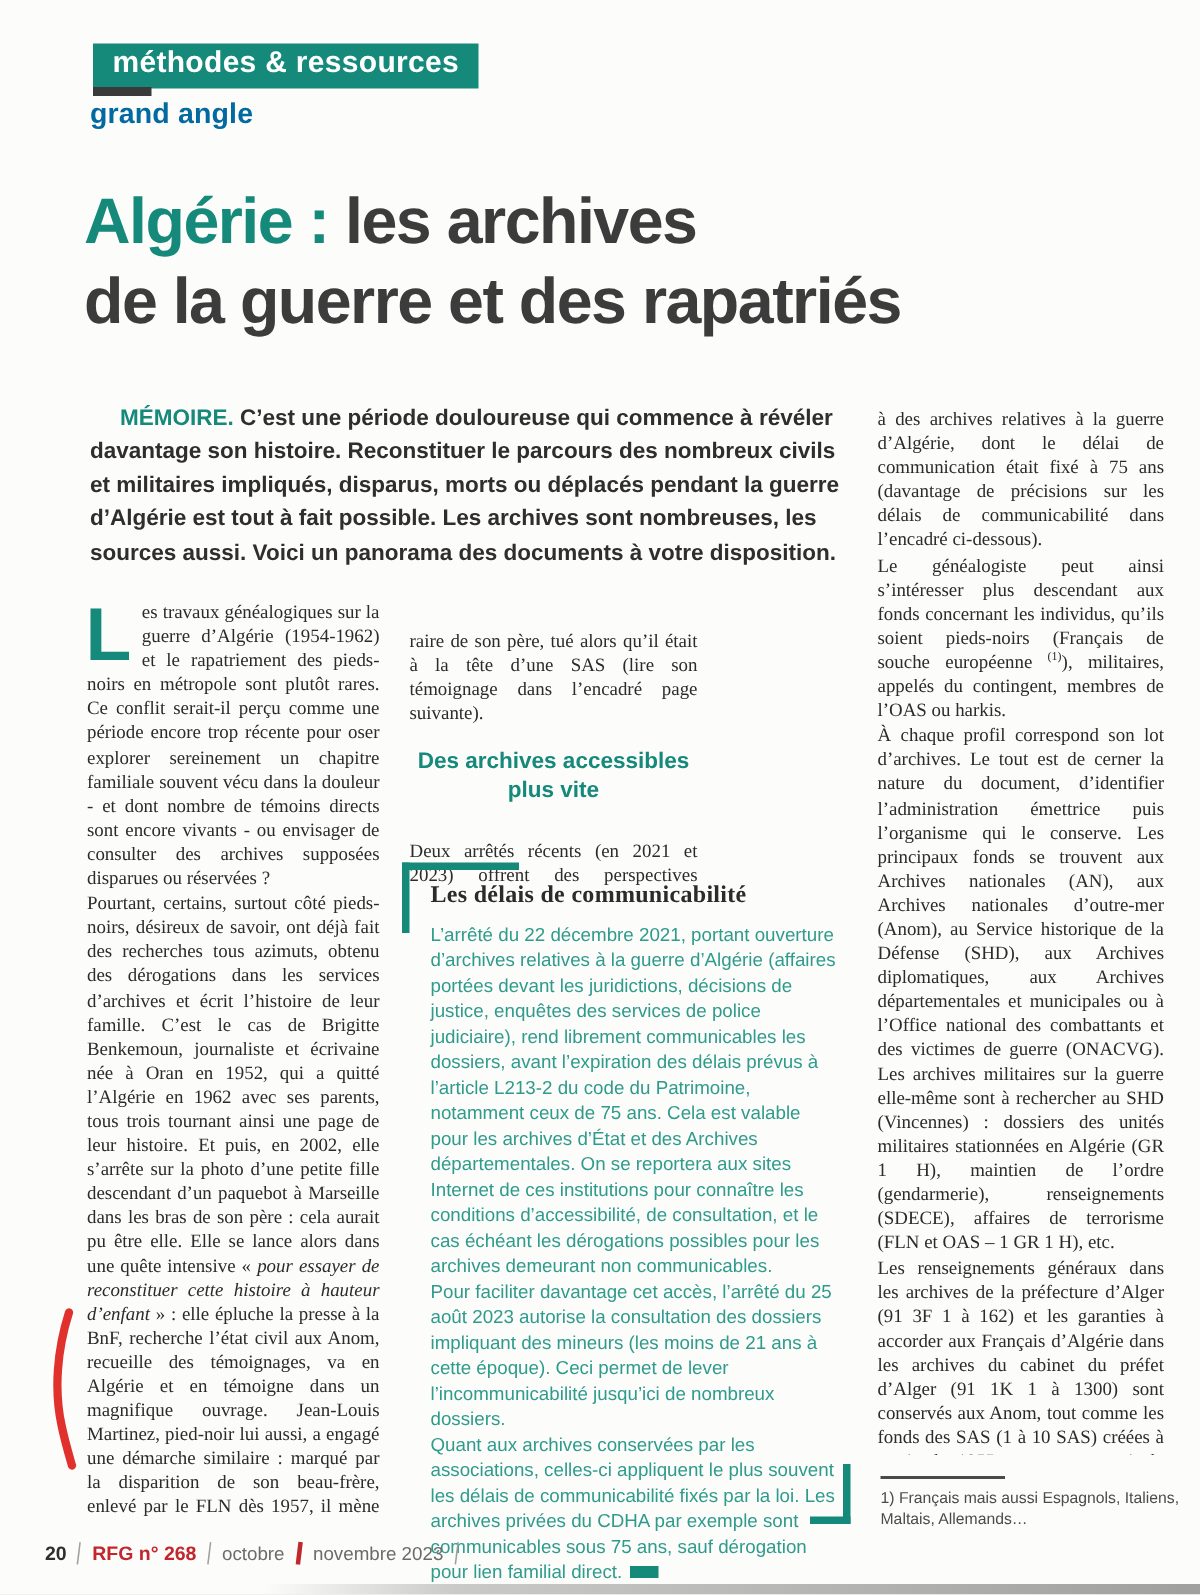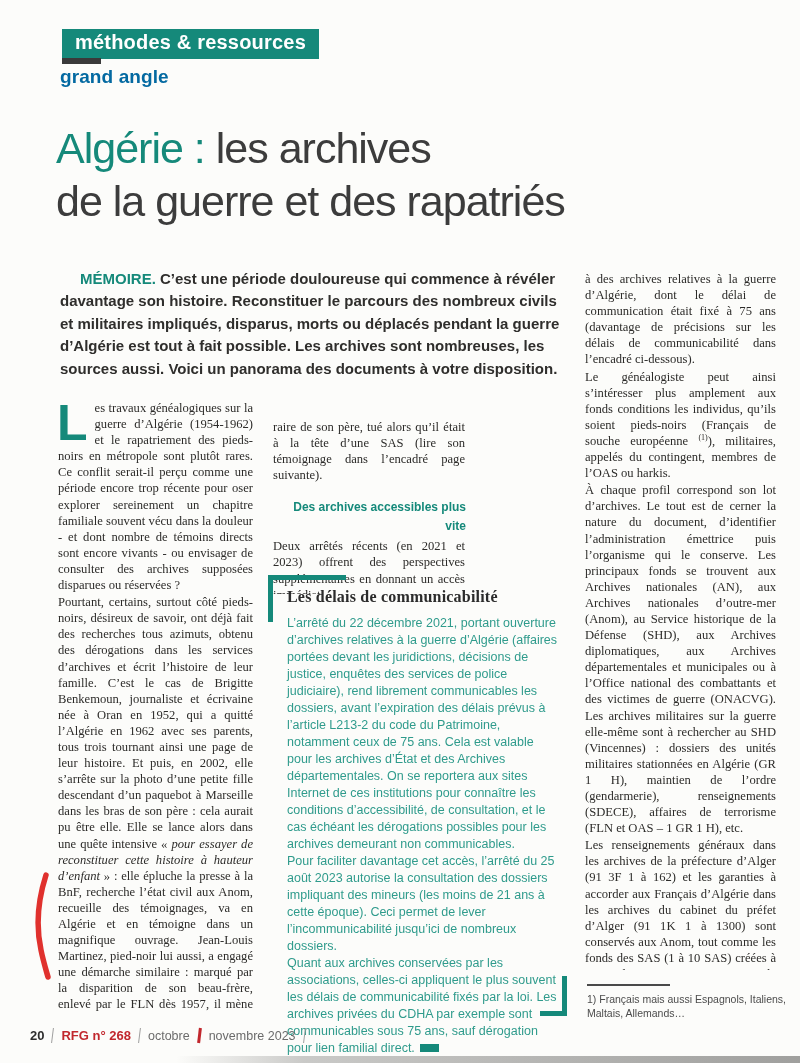--- a/index.html
+++ b/index.html
@@ -18,21 +18,21 @@
     background:var(--accent);
     color:#fff;
     font-size:20px;font-weight:600;
     padding:2px 13px 5px 13px;
     letter-spacing:0.2px;
   }
   .banner-tab{position:absolute;left:62px;top:58px;width:39px;height:6px;background:#3a3a3a;}
   .kicker{position:absolute;left:60px;top:66px;font-size:19px;font-weight:bold;color:#0369a1;letter-spacing:0.1px;}
   .title{
     position:absolute;left:56px;top:122px;margin:0;
-    font-size:43px;line-height:53px;font-weight:normal;
+    font-size:43px;line-height:53px;font-weight:bold;
     color:#3c3c3c;letter-spacing:-1px;width:700px;
   }
   .title .accent{color:var(--accent);}
   .title .rest{margin-left:11px;}
   
   .intro{
     position:absolute;left:60px;top:268px;margin:0;
     width:504px;font-size:15px;font-weight:bold;
     line-height:22.4px;color:#2f2e2c;
   }
@@ -54,22 +54,22 @@
     font-family:"Liberation Sans",sans-serif;
     font-weight:bold;font-size:50px;line-height:42px;
     color:var(--accent);
     margin:3px 7px 0 0;
   }
   .ital{font-style:italic;}
   sup{font-size:8px;line-height:0;}
   .subhead{
     font-family:"Liberation Sans",sans-serif;
     color:var(--accent);font-weight:bold;
-    font-size:12px;line-height:19px;text-align:right;
-    margin:15px 0 2px 0;
+    font-size:15px;line-height:19px;text-align:center;
+    margin:15px 0 23px 0;
   }
   
   .box{position:absolute;left:268px;top:575px;width:294px;height:458px;}
   .box .corner-h{position:absolute;left:0;top:0;width:78px;height:5px;background:var(--accent);}
   .box .corner-v{position:absolute;left:0;top:0;width:5px;height:47px;background:var(--accent);}
   .box-inner{padding:13px 0 0 19px;}
   .box-title{
     margin:0 0 9px 0;
     font-family:"Liberation Serif","DejaVu Serif",serif;
     font-weight:600;font-size:16px;color:#2b2b2b;letter-spacing:0.2px;
@@ -147,21 +147,21 @@
       <p><span>L’arrêté du 22 décembre 2021, portant ouverture d’archives relatives à la guerre d’Algérie (affaires portées devant les juridictions, décisions de justice, enquêtes des services de police judiciaire), rend librement communicables les dossiers, avant l’expiration des délais prévus à l’article L213-2 du code du Patrimoine, notamment ceux de 75 ans. Cela est valable pour les archives d’État et des Archives départementales. On se reportera aux sites Internet de ces institutions pour connaître les conditions d’accessibilité, de consultation, et le cas échéant les dérogations possibles pour les archives demeurant non communicables.</span></p>
       <p><span>Pour faciliter davantage cet accès, l’arrêté du 25 août 2023 autorise la consultation des dossiers impliquant des mineurs (les moins de 21 ans à cette époque). Ceci permet de lever l’incommunicabilité jusqu’ici de nombreux dossiers.</span></p>
       <p><span>Quant aux archives conservées par les associations, celles-ci appliquent le plus souvent les délais de communicabilité fixés par la loi. Les archives privées du CDHA par exemple sont communicables sous 75 ans, sauf dérogation pour lien familial direct.</span><span class="box-endmark"></span></p>
     </div>
   </div>
   <div class="corner-br-v"></div>
   <div class="corner-br-h"></div>
 
   <div class="col col3">
     <p><span>à des archives relatives à la guerre d’Algérie, dont le délai de communication était fixé à 75 ans (davantage de précisions sur les délais de communicabilité dans l’encadré ci-dessous).</span></p>
-    <p><span>Le généalogiste peut ainsi s’intéresser plus amplement aux fonds conditions les individus, qu’ils soient pieds-noirs (Français de souche européenne </span><sup>(1)</sup><span>), militaires, appelés du contingent, membres de l’OAS ou harkis.</span></p>
+    <p><span>Le généalogiste peut ainsi s’intéresser plus descendant aux fonds concernant les individus, qu’ils soient pieds-noirs (Français de souche européenne </span><sup>(1)</sup><span>), militaires, appelés du contingent, membres de l’OAS ou harkis.</span></p>
     <p><span>À chaque profil correspond son lot d’archives. Le tout est de cerner la nature du document, d’identifier l’administration émettrice puis l’organisme qui le conserve. Les principaux fonds se trouvent aux Archives nationales (AN), aux Archives nationales d’outre-mer (Anom), au Service historique de la Défense (SHD), aux Archives diplomatiques, aux Archives départementales et municipales ou à l’Office national des combattants et des victimes de guerre (ONACVG). Les archives militaires sur la guerre elle-même sont à rechercher au SHD (Vincennes) : dossiers des unités militaires stationnées en Algérie (GR 1 H), maintien de l’ordre (gendarmerie), renseignements (SDECE), affaires de terrorisme (FLN et OAS – 1 GR 1 H), etc.</span></p>
     <p><span>Les renseignements généraux dans les archives de la préfecture d’Alger (91 3F 1 à 162) et les garanties à accorder aux Français d’Algérie dans les archives du cabinet du préfet d’Alger (91 1K 1 à 1300) sont conservés aux Anom, tout comme les fonds des SAS (1 à 10 SAS) créées à partir de 1955 pour promouvoir la présence française par l’assistance scolaire, sociale et médicale envers les populations musulmanes afin de les gagner à la cause de la France mais aussi de fournir des renseignements militaires.</span></p>
   </div>
 
   <div class="footnote-rule"></div>
   <div class="footnote">1) Français mais aussi Espagnols, Italiens, Maltais, Allemands…</div>
 
   <div class="footer">
     <span class="pagenum">20</span>
     <span class="fsep"></span>

